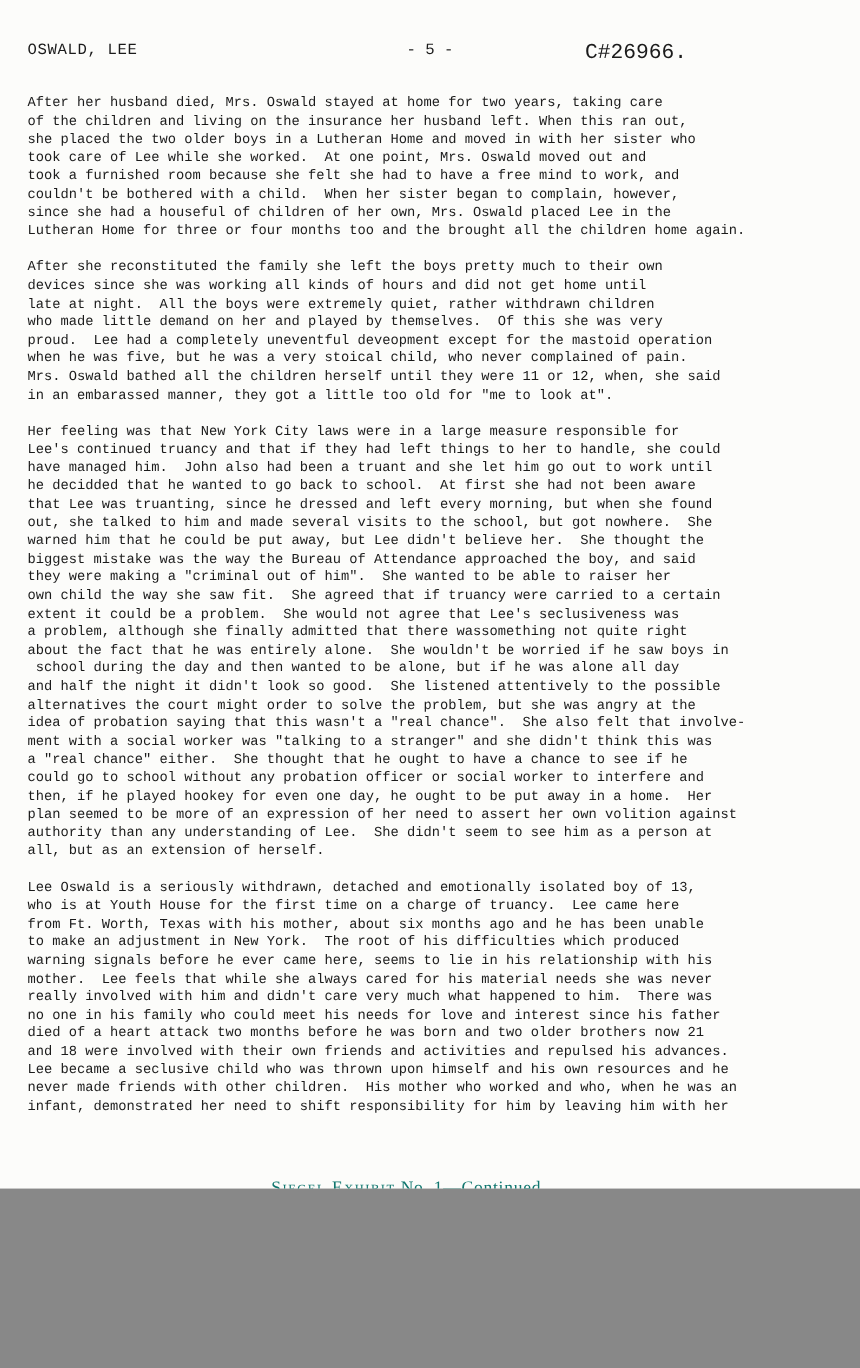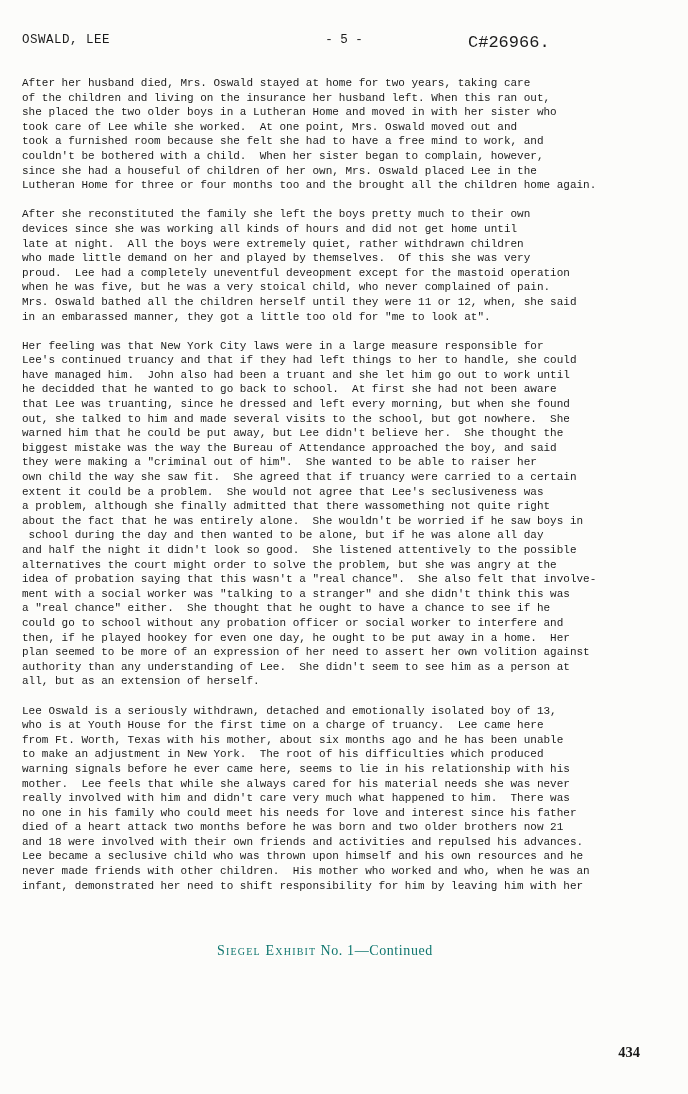--- a/index.html
+++ b/index.html
@@ -3,21 +3,21 @@
 <meta charset="utf-8">
 <style>
   html, body {
     margin: 0;
     padding: 0;
     background: #888;
   }
   .page {
     position: relative;
     width: 688px;
-    height: 1094px;
+    height: 951px;
     margin: 0 auto;
     background: #fcfcfa;
     color: #1b1b1b;
     font-family: "Liberation Mono", "DejaVu Sans Mono", monospace;
     overflow: hidden;
   }
   .hdr-left {
     position: absolute;
     top: 33px;
     left: 22px;

